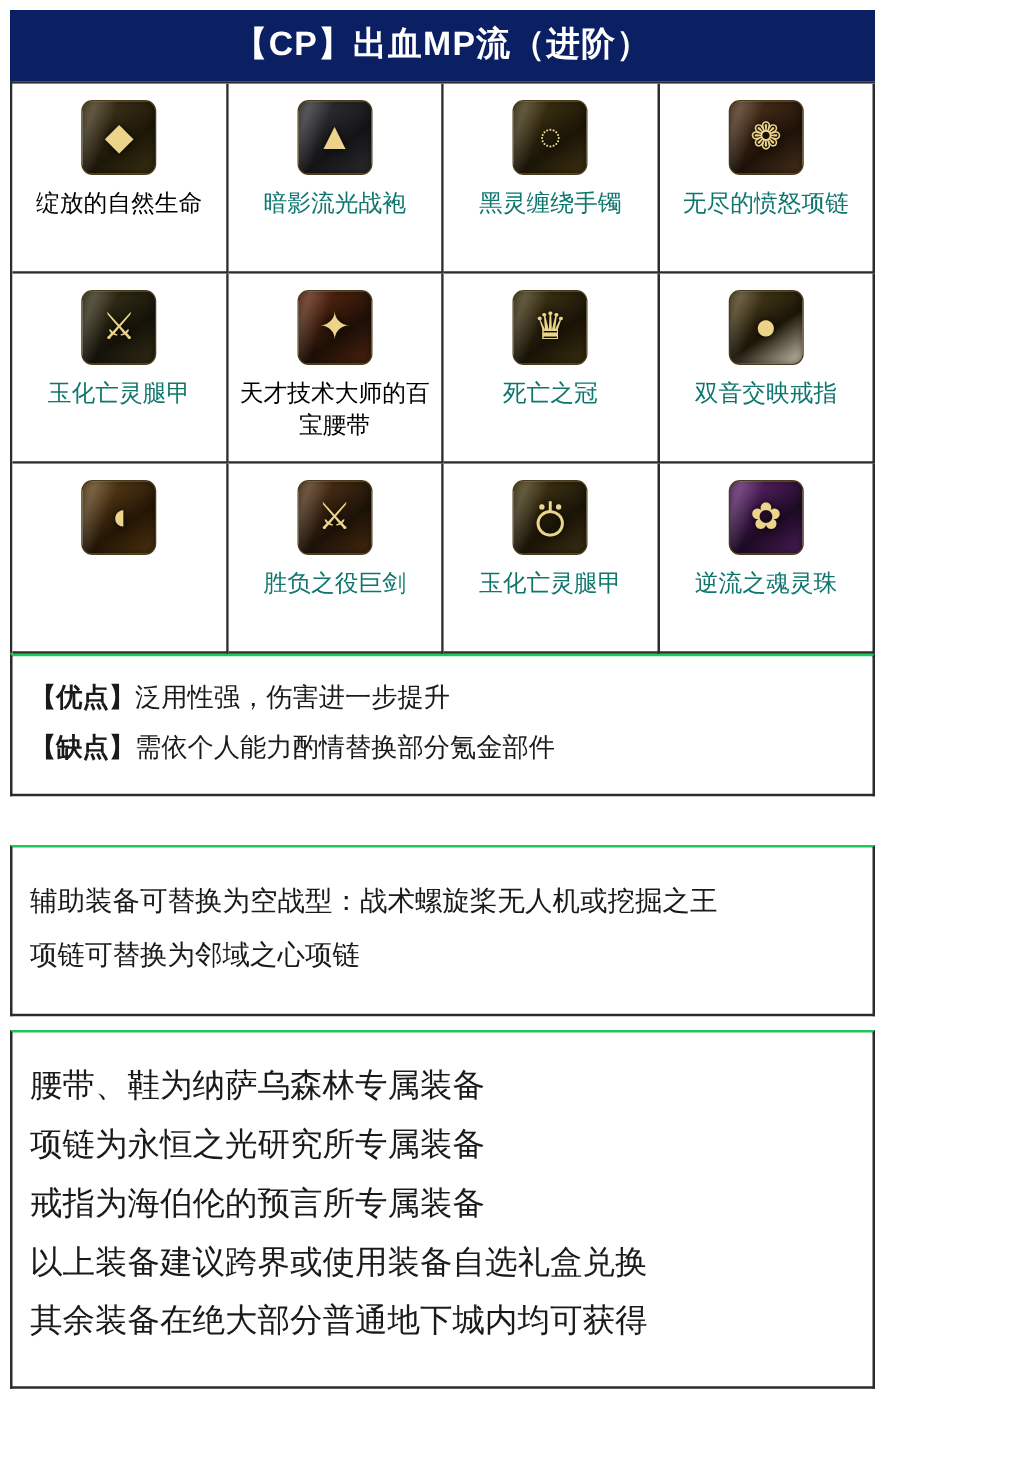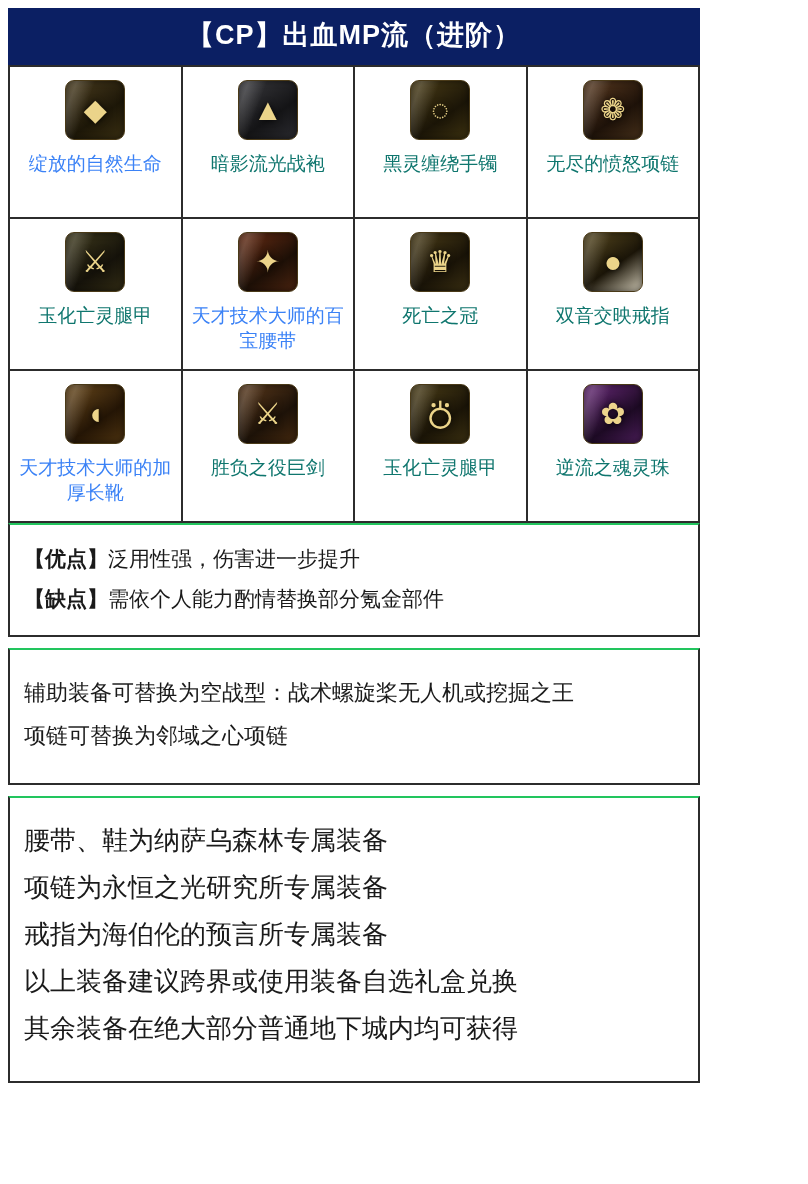--- a/index.html
+++ b/index.html
@@ -79,39 +79,39 @@
   .label {
     margin-top: 11px;
     font-size: 19px;
     line-height: 1.32;
     text-align: center;
     color: #0f766e;
     max-width: 178px;
     word-break: break-all;
   }
   .label.hl {
-    color: #3b82f6;
+    color: #000000;
   }
   
   .note {
     border: 2px solid #2c2c2c;
     border-top: none;
     padding: 18px 14px 20px 14px;
     background: #ffffff;
   }
   .note.first { border-top: 2px solid #22c55e; }
   .spacer { height: 11px; }
   .note p {
     margin: 0 0 9px 0;
     font-size: 21px;
     line-height: 1.5;
   }
   .note p:last-child { margin-bottom: 0; }
   .note .tag { font-weight: bold; }
-  .note.block-2 { padding: 26px 14px 30px 14px; }
+  .note.block-2 { padding: 26px 14px 30px 14px; margin-top: 28px; }
   .note.block-2 p { font-size: 22px; line-height: 1.55; }
   .note.block-3 { padding: 22px 14px 26px 14px; }
   .note.block-3 p { font-size: 26px; line-height: 1.58; margin-bottom: 6px; }
 </style>
 </head>
 <body>
 
 <div class="page">
 
   <div class="title-bar">【CP】出血MP流（进阶）</div>
@@ -171,21 +171,20 @@
       <div class="icon sheen" style="background:linear-gradient(145deg,#58491f,#1b1508 55%,#cfc8b4)">
           <span class="glyph">●</span>
         </div>
       <div class="label">双音交映戒指</div>
     </div>
 
     <div class="cell">
       <div class="icon sheen" style="background:linear-gradient(145deg,#6b4a1c,#241505 60%,#4d3310)">
           <span class="glyph">◖</span>
         </div>
-      <div class="label hl">天才技术大师的加厚长靴</div>
     </div>
 
     <div class="cell">
       <div class="icon sheen" style="background:linear-gradient(145deg,#5c3a1c,#1d1208 60%,#45290f)">
           <span class="glyph">⚔</span>
         </div>
       <div class="label">胜负之役巨剑</div>
     </div>
 
     <div class="cell">

